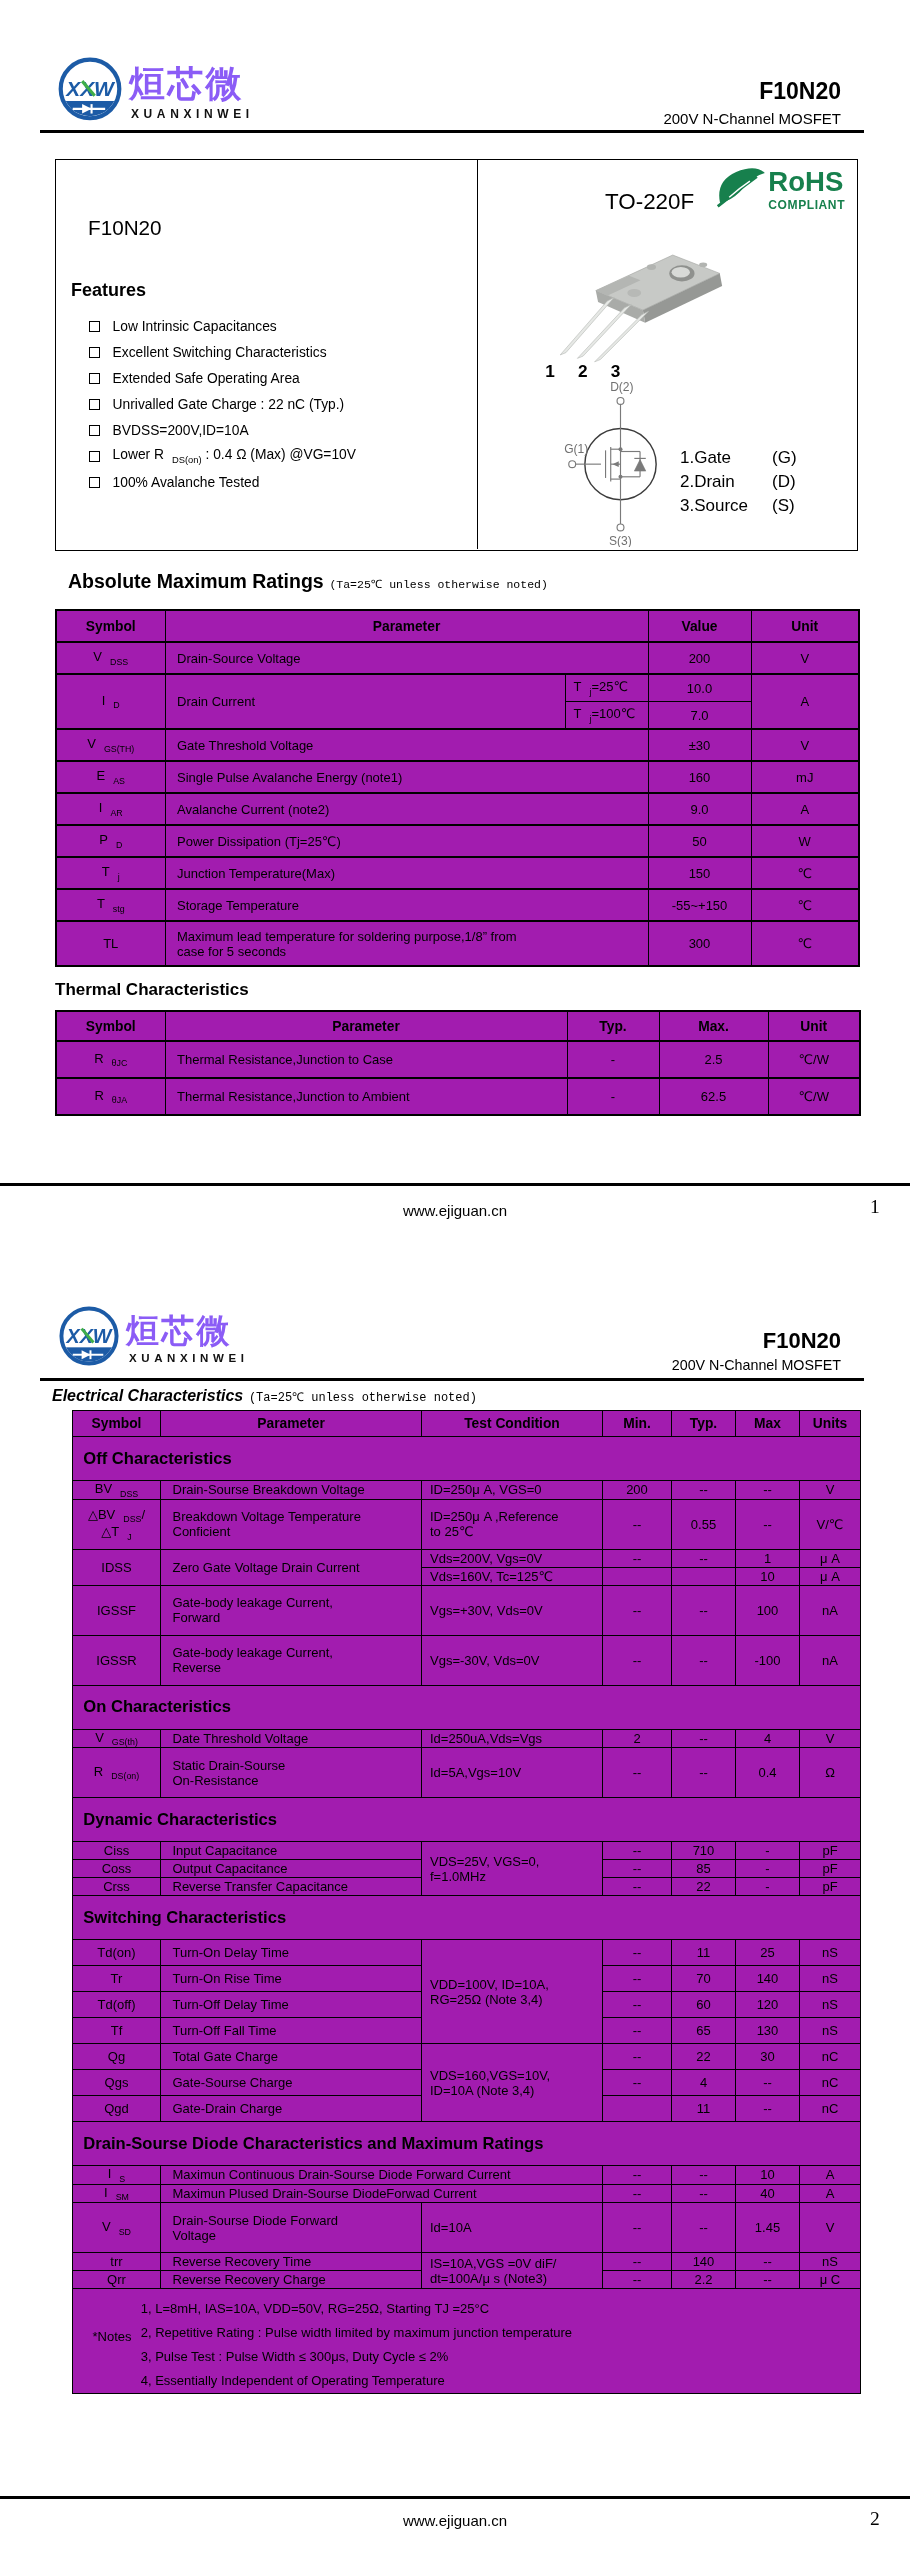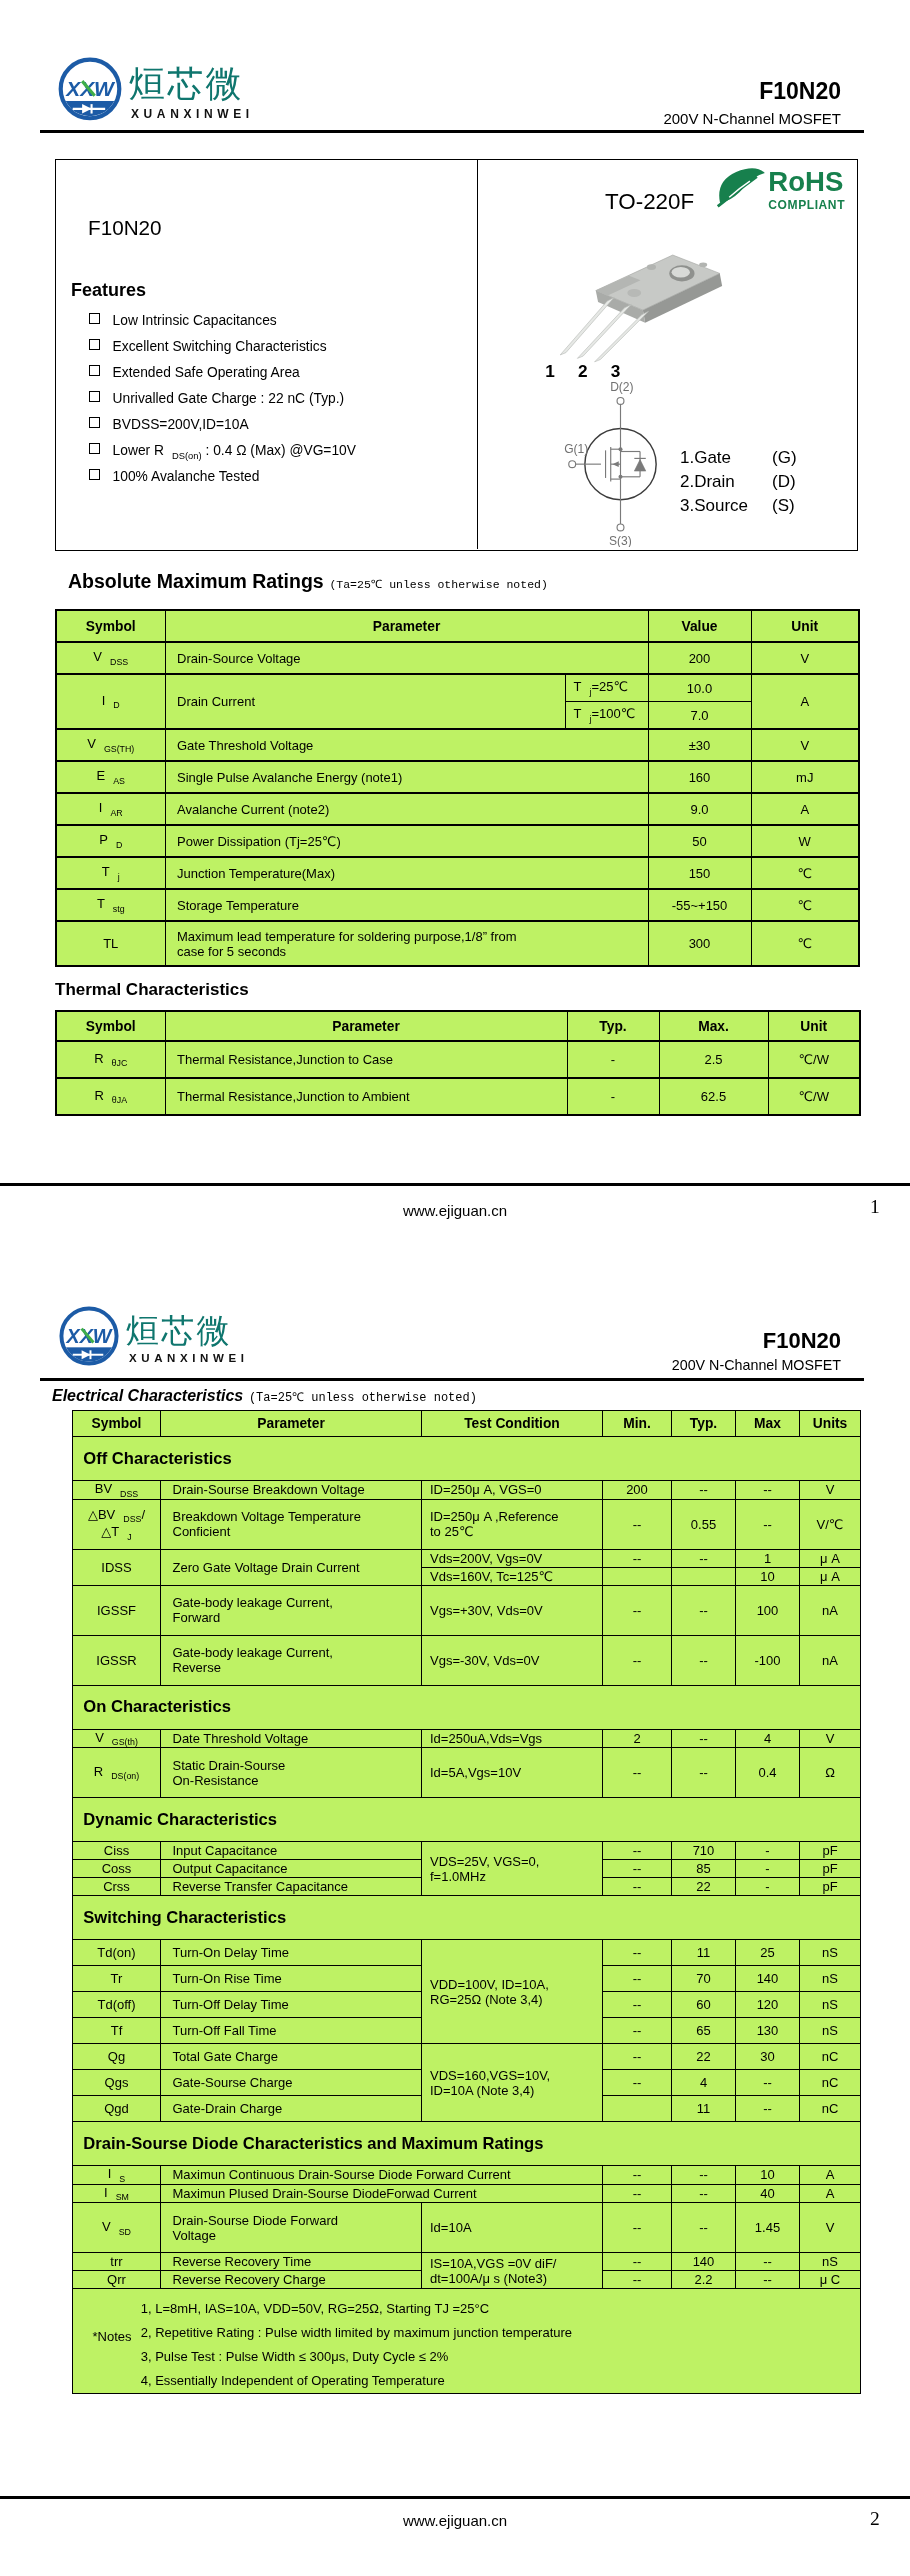--- a/index.html
+++ b/index.html
@@ -1,53 +1,53 @@
 <!DOCTYPE html>
 <html style="font-size:9.2px"><head>
 <meta charset="utf-8">
 <style>
   * { margin:0; padding:0; box-sizing:border-box; }
   body { width:910px; background:#888; font-family:"Liberation Sans","DejaVu Sans",sans-serif; color:#000; }
   .page { position:relative; width:910px; height:1288px; background:#fff; overflow:hidden; }
 
   
   .logo-svg { position:absolute; }
-  .brand-cn { position:absolute; font-weight:normal; color:#0f766e; letter-spacing:2.3px; }
+  .brand-cn { position:absolute; font-weight:bold; color:#8b5cf6; letter-spacing:2.3px; }
   .brand-en { position:absolute; font-weight:bold; letter-spacing:4.6px; color:#111; }
   .part-no  { position:absolute; right:69px; font-weight:bold; text-align:right; }
   .subtitle { position:absolute; right:69px; text-align:right; }
   .hrule { position:absolute; left:40px; width:824px; height:2.9px; background:#000; }
 
   
   .pbox { position:absolute; left:55px; top:159px; width:803px; height:392px; border:1.7px solid #000; }
   .pbox-left { position:absolute; left:0; top:0; width:422px; height:389px; border-right:1.1px solid #000; }
   .pbox-title { position:absolute; left:32px; top:56px; font-size:20.7px; }
   .feat-title { position:absolute; left:15px; top:120px; font-size:18px; font-weight:bold; }
   .feat-list { position:absolute; left:33px; top:153px; }
-  .feat-item { display:flex; height:26px; font-size:13.8px; }
+  .feat-item { display:flex; align-items:center; height:26px; font-size:13.8px; }
   .feat-box { width:11px; height:11px; border:1.1px solid #000; margin-right:12.6px; flex:none; }
   .pbox-right { position:absolute; left:422px; top:0; width:380px; height:389px; }
   .pkg-name { position:absolute; left:127px; top:29px; font-size:22.4px; }
   .rohs-svg { position:absolute; left:234px; top:4.6px; }
   .pkg-svg { position:absolute; left:50px; top:80px; }
   .sch-svg { position:absolute; left:85px; top:219px; }
   .pin-legend { position:absolute; left:202px; top:286px; font-size:17px; }
   .pin-legend-row { display:flex; height:24px; align-items:center; }
   .pin-legend-row .pl { width:92px; }
 
   
   .sec-head { position:absolute; white-space:nowrap; }
   .sec-head b { font-size:19.5px; font-weight:bold; }
   .sec-head span { font-size:11.5px; margin-left:5.7px;font-family:Liberation Mono, monospace; }
   .sec-head2 b { font-size:17px; }
   .ec-head b { font-size:16px;font-style:italic; }
   .ec-head span { font-size:12px; }
 
   
-  table.dt { border-collapse:collapse; table-layout:fixed; position:absolute; background:#bef264; }
+  table.dt { border-collapse:collapse; table-layout:fixed; position:absolute; background:#a21caf; }
   .dt td, .dt th { border-left:1.1px solid #000; border-right:1.1px solid #000; border-bottom:0; vertical-align:middle; overflow:hidden; }
   .dt1 { border:2.3px solid #000; }
   .dt1 td, .dt1 th { border-top:2.3px solid #000; font-size:13px; }
   .dt2 { border:1.7px solid #000; }
   .dt2 td, .dt2 th { border-top:1.7px solid #000; font-size:13px; }
   .dt tr.sub td { border-top-width:1.1px; }
   .dt th { font-weight:bold; text-align:center; font-size:13.8px; }
   .dt td.sym { text-align:center; }
   .dt td.param { text-align:left; padding-left:11.5px; white-space:pre-line; }
   .dt td.cond { text-align:left; padding-left:8px; white-space:pre-line; }

